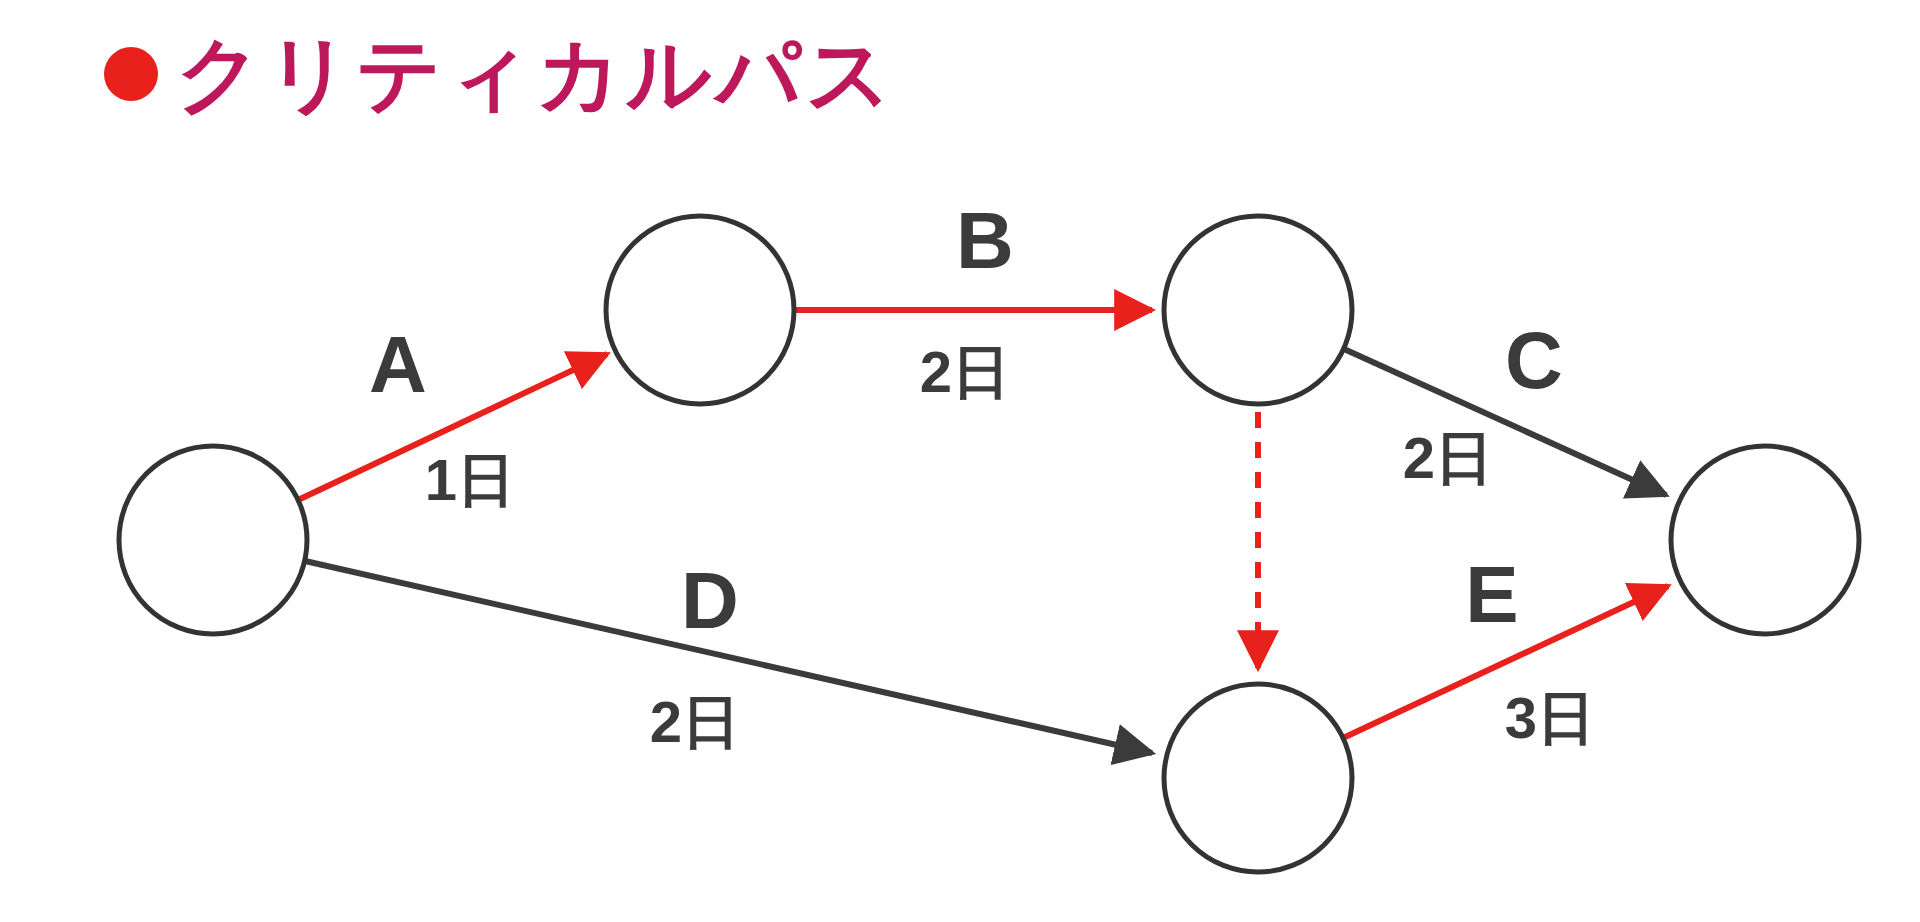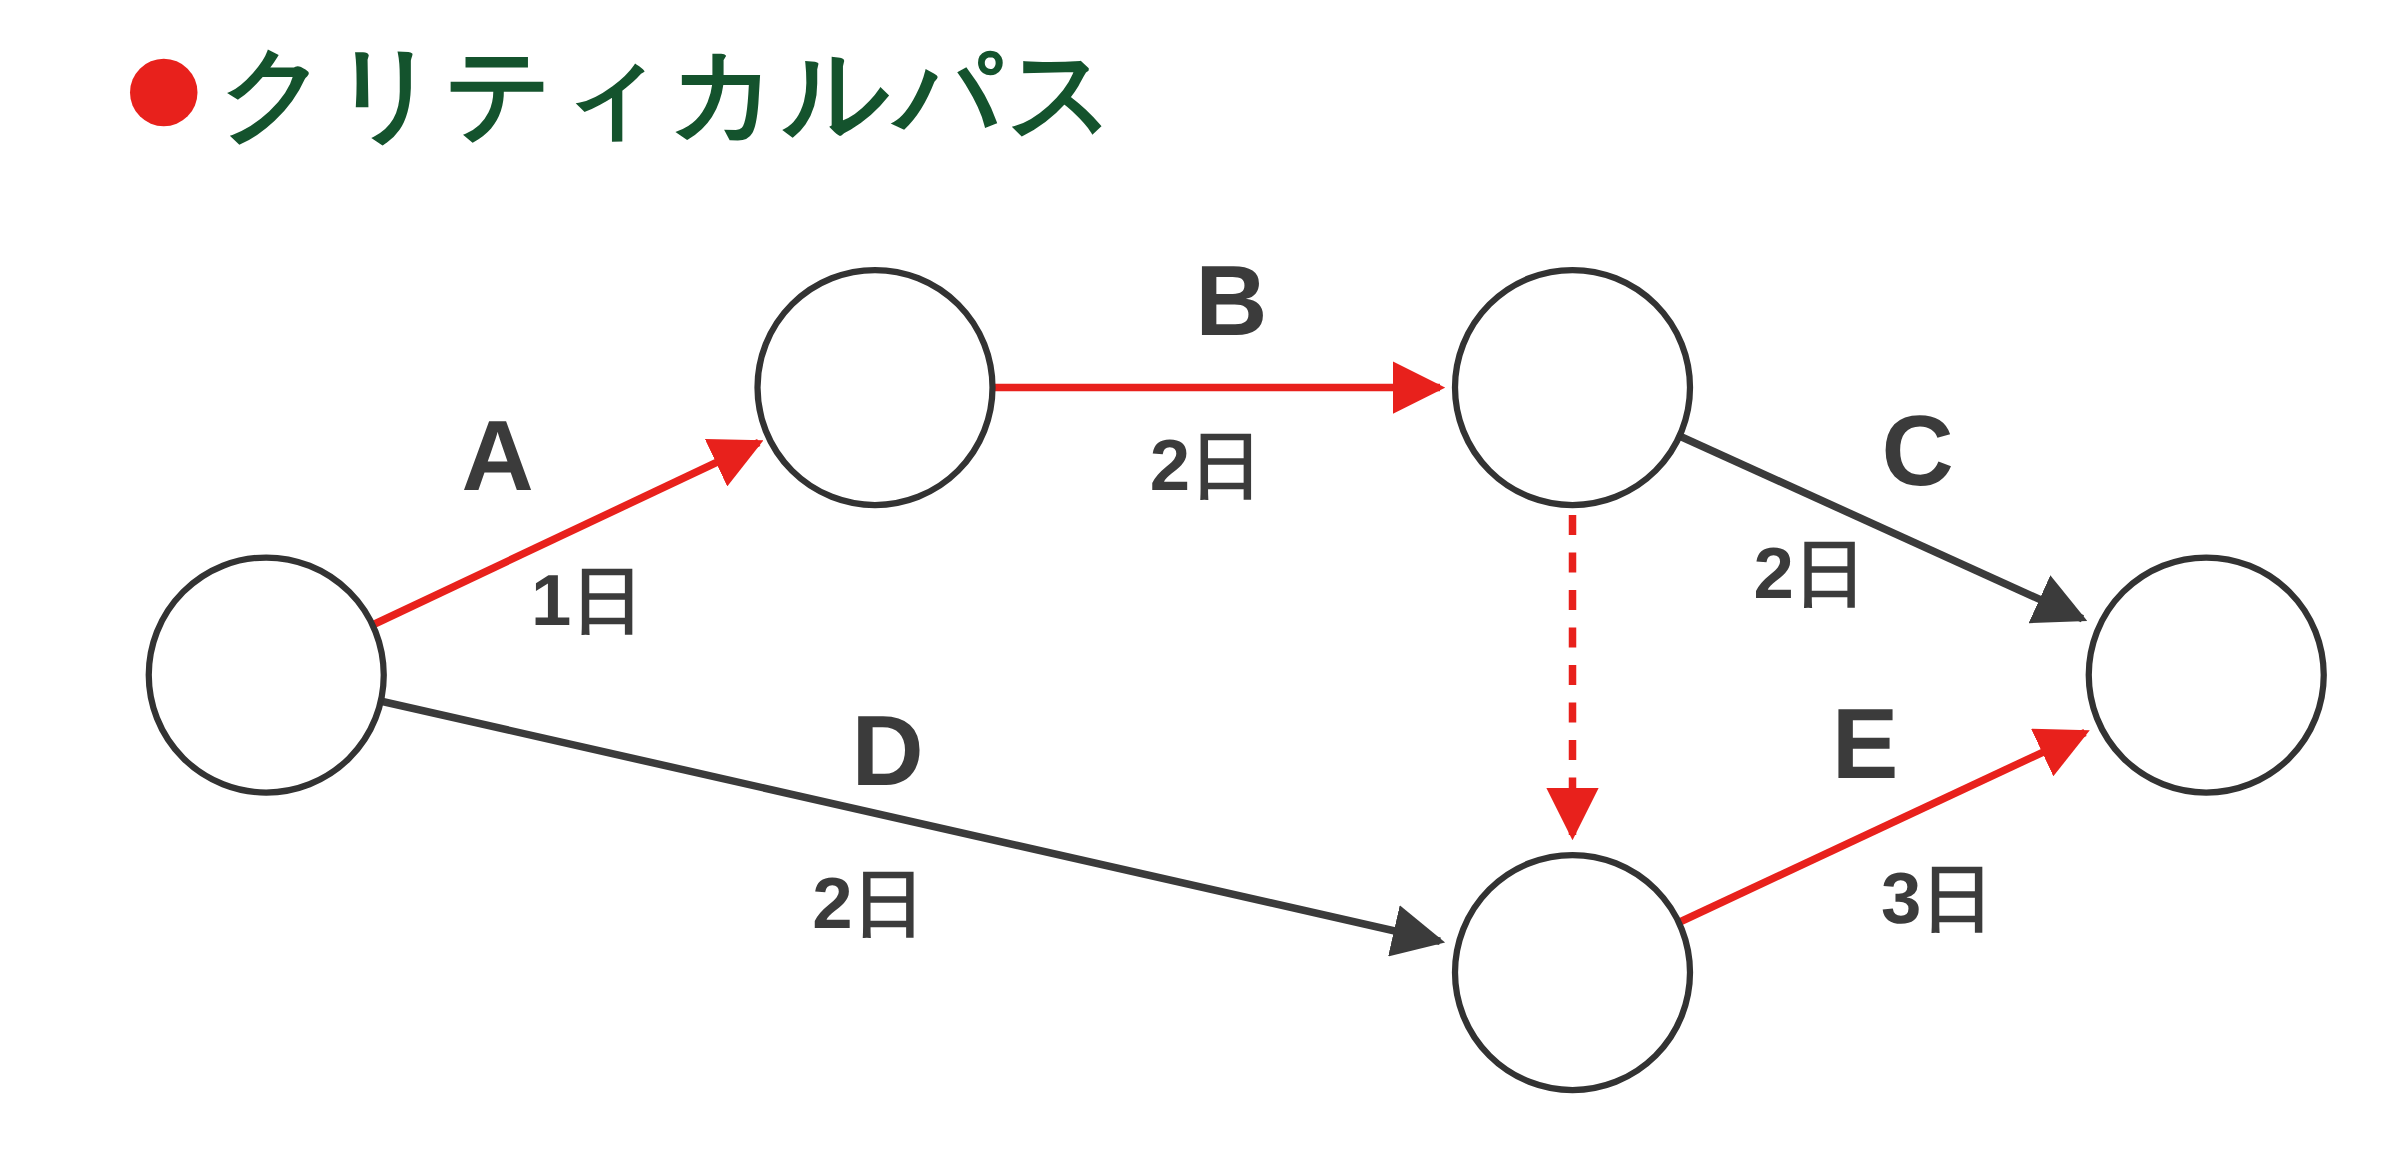--- a/index.html
+++ b/index.html
@@ -30,21 +30,21 @@
     height: 54px;
     border-radius: 50%;
     background: #e8211c;
     flex: 0 0 auto;
   }
   .title {
     margin: 0;
     font-size: 84px;
     line-height: 1.1;
     font-weight: 700;
-    color: #14532d;
+    color: #be185d;
     letter-spacing: 4px;
     white-space: nowrap;
   }
   svg.diagram {
     position: absolute;
     left: 0;
     top: 0;
     width: 1920px;
     height: 922px;
   }

